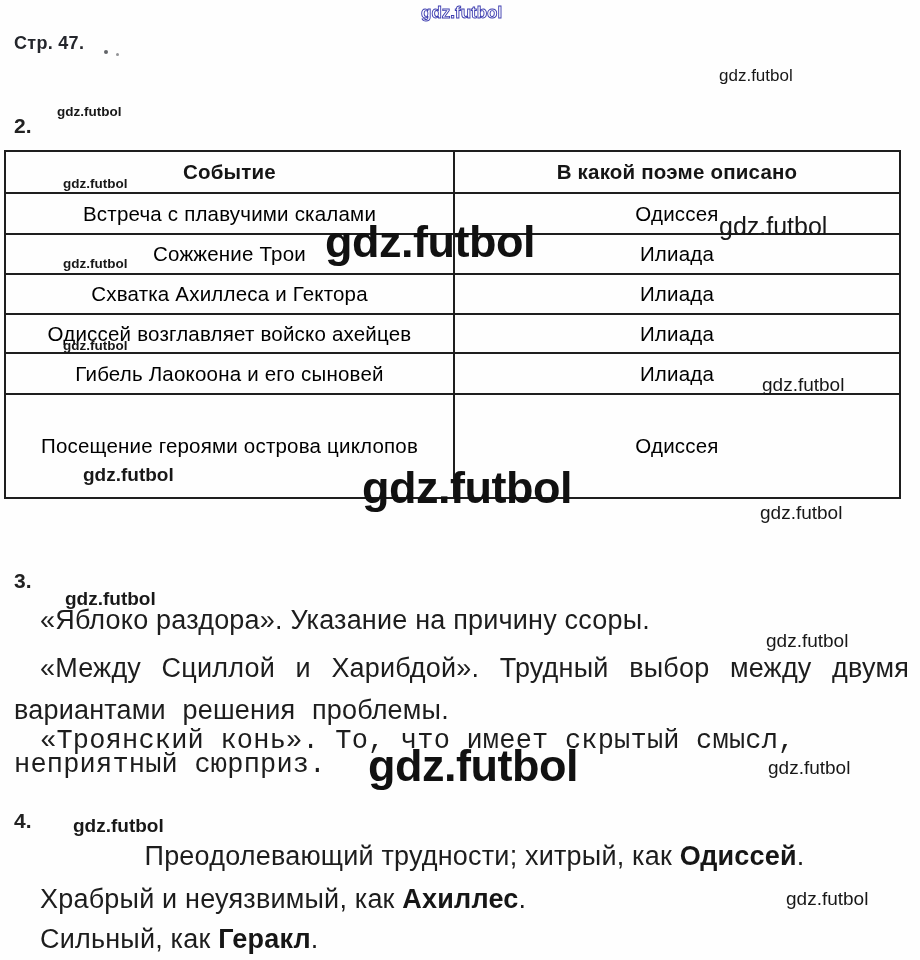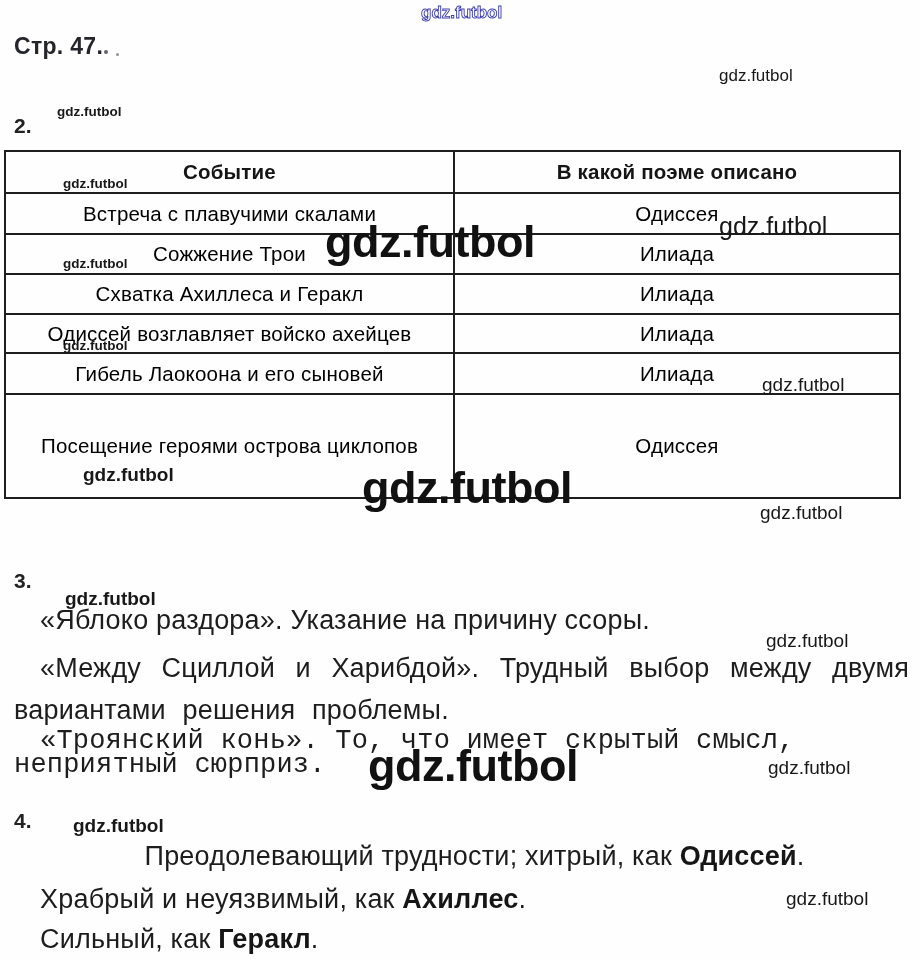--- a/index.html
+++ b/index.html
@@ -8,21 +8,21 @@
     position:relative;
     width:920px; height:960px;
     background:#fefefe;
     font-family:"Liberation Sans", sans-serif;
     color:#1d1d1d;
     overflow:hidden;
   }
   
   .page-title {
     position:absolute; left:14px; top:33px;
-    font-size:23px; font-weight:700; color:#24262c; letter-spacing:0.3px;
+    font-size:18px; font-weight:700; color:#24262c; letter-spacing:0.3px;
   }
   .artifact-dot {
     position:absolute; width:4px; height:4px; border-radius:50%;
     background:#3b3d42; opacity:0.8;
   }
   .dot1 { left:104px; top:50px; }
   .dot2 { left:116px; top:53px; width:3px; height:3px; opacity:0.55; }
   .section-num {
     position:absolute; left:14px;
     font-size:21px; font-weight:700; color:#222222;
@@ -126,21 +126,21 @@
     </tr>
     <tr class="r-std" style="height:41px">
       <td>Встреча с плавучими скалами</td>
       <td>Одиссея</td>
     </tr>
     <tr class="r-std">
       <td>Сожжение Трои</td>
       <td>Илиада</td>
     </tr>
     <tr class="r-std">
-      <td>Схватка Ахиллеса и Геракл</td>
+      <td>Схватка Ахиллеса и Гектора</td>
       <td>Илиада</td>
     </tr>
     <tr class="r-std" style="height:39px">
       <td>Одиссей возглавляет войско ахейцев</td>
       <td>Илиада</td>
     </tr>
     <tr class="r-std" style="height:41px">
       <td>Гибель Лаокоона и его сыновей</td>
       <td>Илиада</td>
     </tr>

